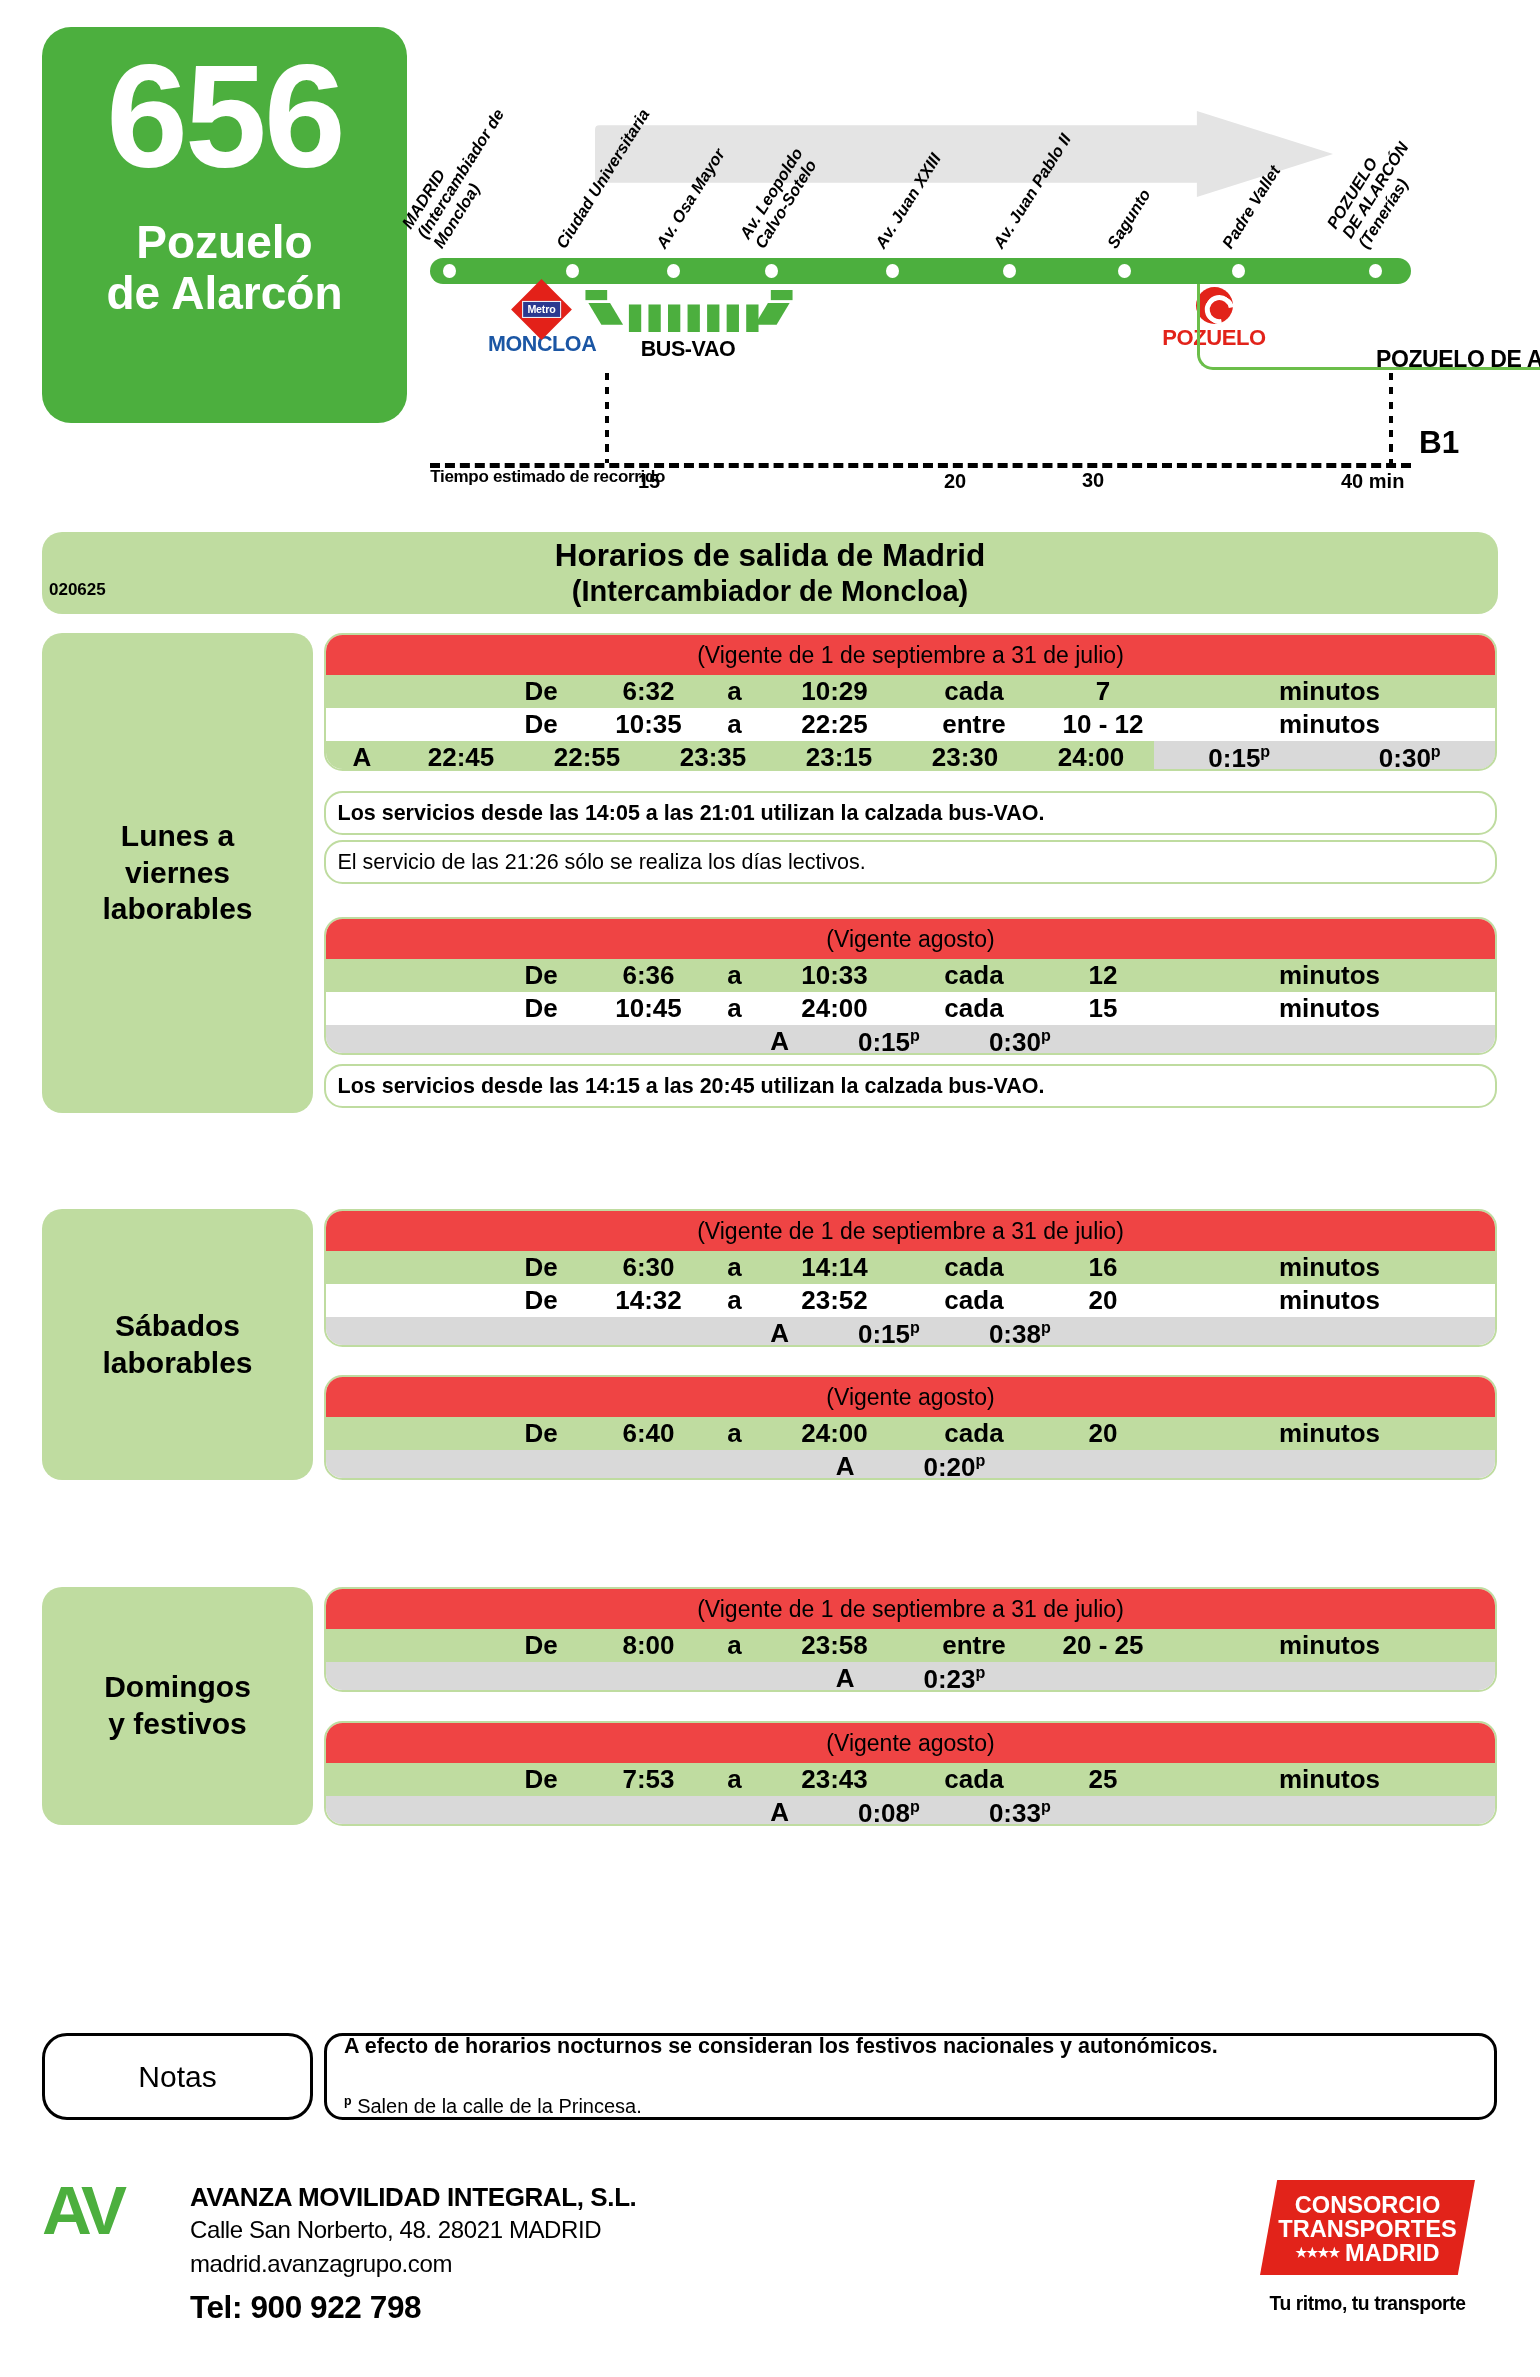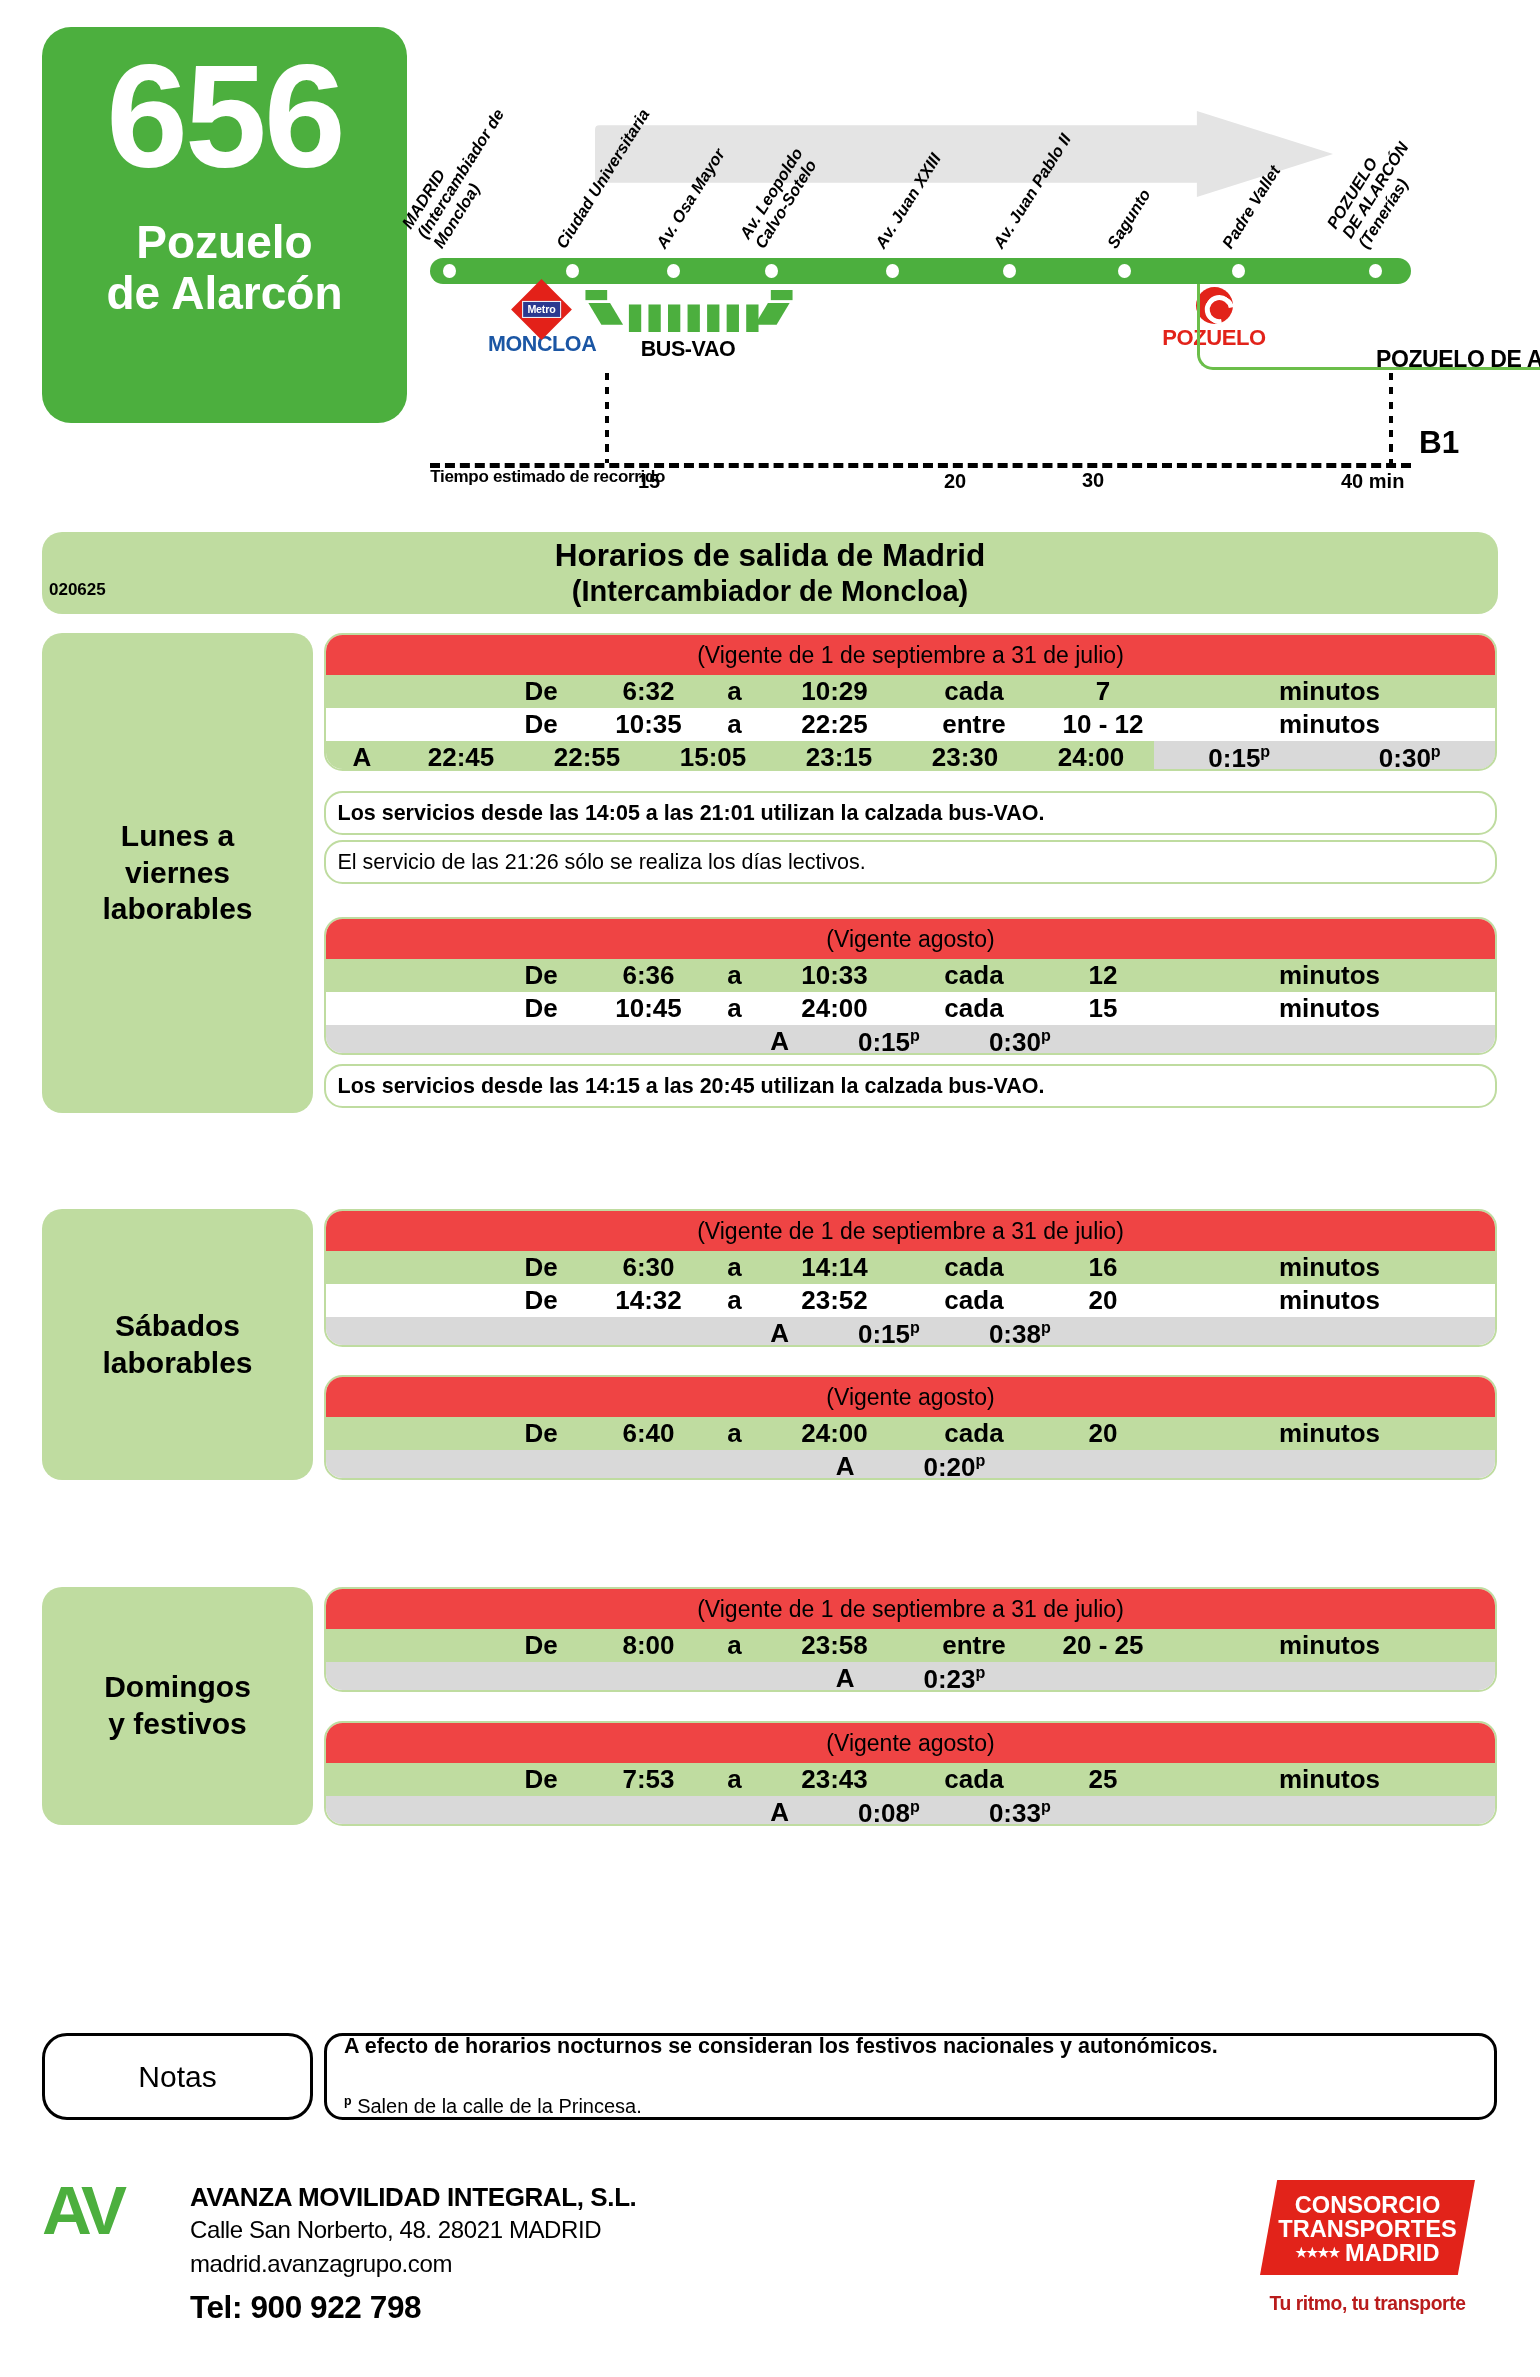--- a/index.html
+++ b/index.html
@@ -163,21 +163,21 @@
     clip-path: polygon(8% 0, 100% 0, 92% 100%, 0 100%);
     display:flex; flex-direction:column; align-items:center; justify-content:center;
     color:#fff; padding-top:2.9px;
   }
   .crtm-l1 { font-size:23.6px; font-weight:bold; letter-spacing:0px; line-height:1.02; }
   .crtm-l2 { font-size:23.6px; font-weight:bold; letter-spacing:0px; line-height:1.02; }
   .crtm-l3 { font-size:23.6px; font-weight:bold; line-height:1.02; display:flex; align-items:center; gap:5.7px;}
   .crtm-stars { font-size:13px; letter-spacing:-0.7px; }
   .crtm-tag {
     position:absolute; left:1218px; top:123px; width:215px; text-align:center;
-    font-size:19.3px; font-weight:bold; color:#b91c1c; letter-spacing:-0.4px;
+    font-size:19.3px; font-weight:bold; color:#000000; letter-spacing:-0.4px;
   }
 </style>
 </head>
 <body>
 
 <div class="page">
 
   <div class="route-badge">
     <div class="route-number">656</div>
     <div class="route-dest">
@@ -313,21 +313,21 @@
             <div class="c">entre</div>
             <div class="c">10 - 12</div>
             <div class="c">minutos</div>
           </div>
         </div>
         <div class="row green" style="position: relative;">
           <div style="display: flex; width: 100%; height: 100%; align-items: center;">
             <div class="acell" style="width: 72px;">A</div>
             <div class="acell" style="flex: 0 0 126px;">22:45</div>
             <div class="acell" style="flex: 0 0 126px;">22:55</div>
-            <div class="acell" style="flex: 0 0 126px;">15:05</div>
+            <div class="acell" style="flex: 0 0 126px;">23:35</div>
             <div class="acell" style="flex: 0 0 126px;">23:15</div>
             <div class="acell" style="flex: 0 0 126px;">23:30</div>
             <div class="acell" style="flex: 0 0 126px;">24:00</div>
             <div style="display: flex; align-items: center; height: 100%; background: rgb(217, 217, 217); flex: 1 1 auto;">
               <div class="acell" style="flex: 1 1 0px;">0:15<sup class="p">p</sup></div>
               <div class="acell" style="flex: 1 1 0px;">0:30<sup class="p">p</sup></div>
             </div>
           </div>
         </div>
       </div>

